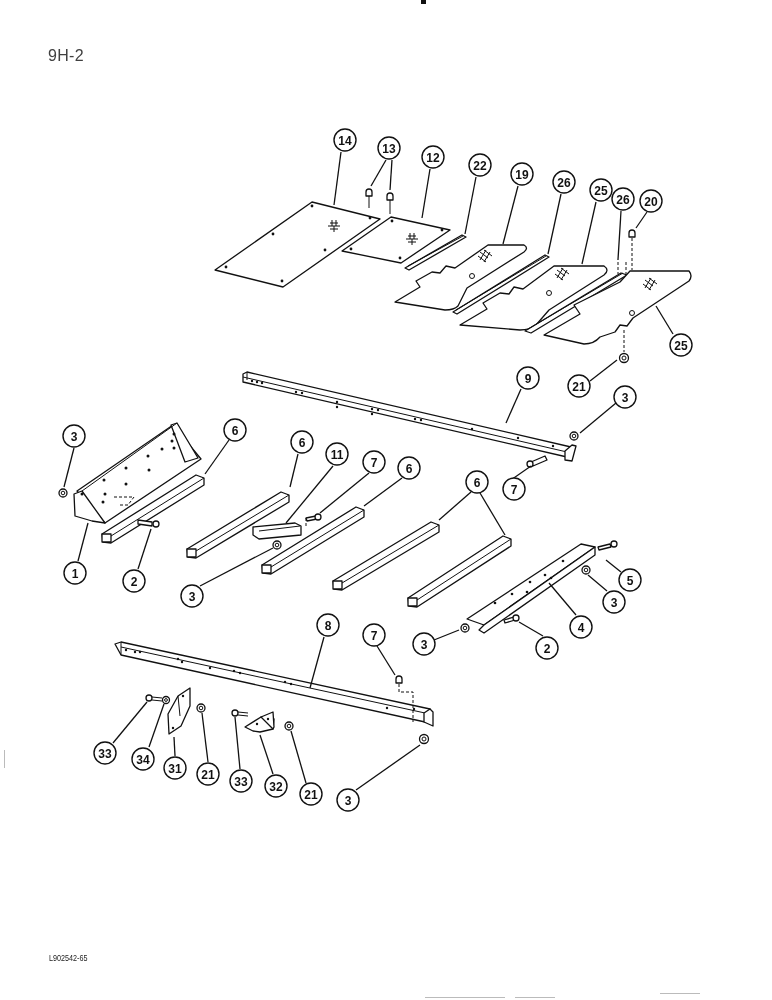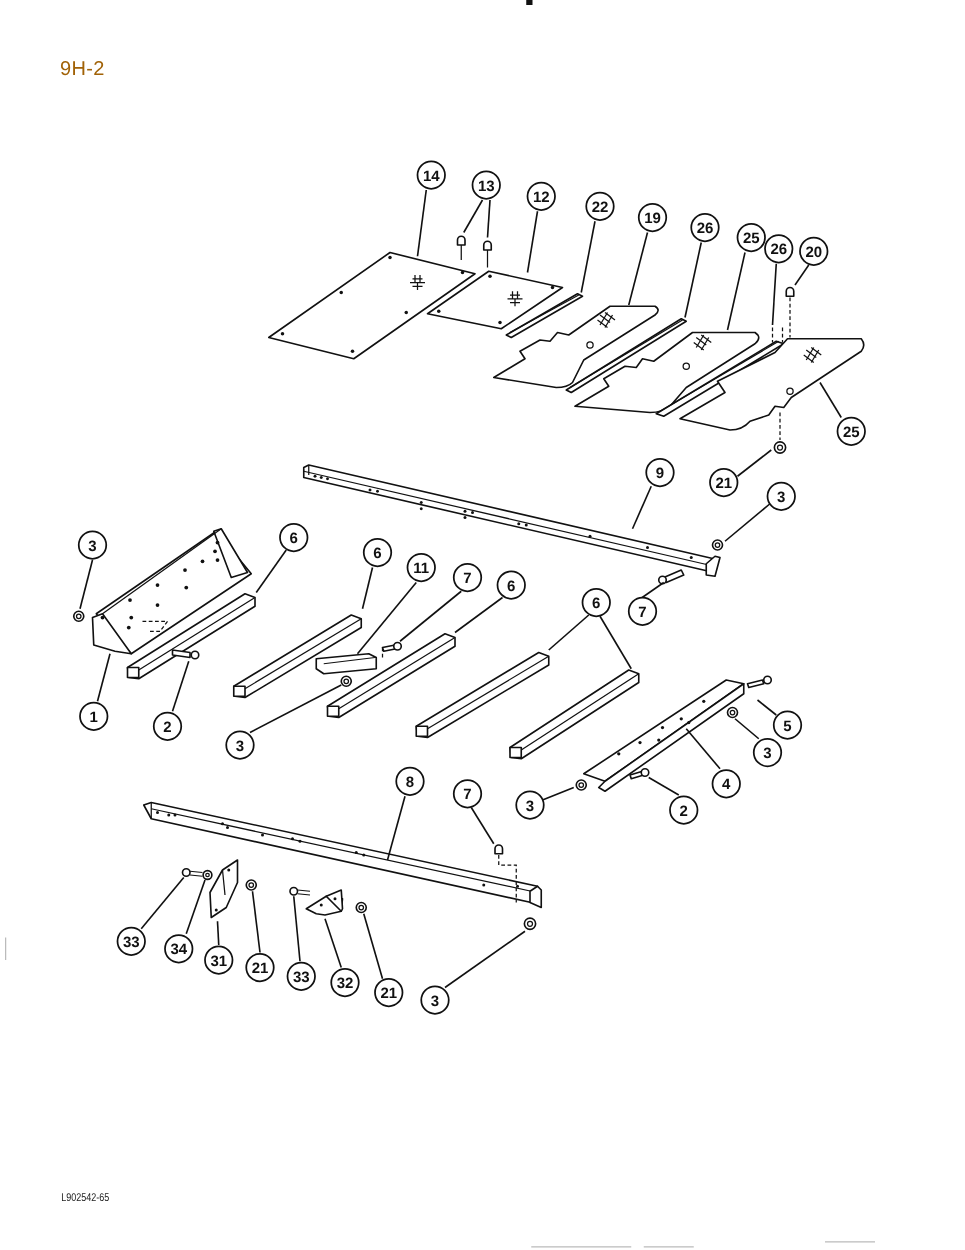--- a/index.html
+++ b/index.html
@@ -1,17 +1,17 @@
 <!DOCTYPE html>
 <html><head>
 <meta charset="utf-8">
 <style>
   html, body { margin:0; padding:0; background:#ffffff; }
   body { width:772px; height:1000px; position:relative; overflow:hidden; font-family:"Liberation Sans", sans-serif; color:#111; }
-  .page-id { position:absolute; left:48px; top:47px; font-size:16px; font-family:"Liberation Sans", sans-serif; color:#a16207; letter-spacing:0.3px; }
+  .page-id { position:absolute; left:48px; top:47px; font-size:16px; font-family:"Liberation Sans", sans-serif; color:#404040; letter-spacing:0.3px; }
   .fig-id { position:absolute; left:49px; top:953px; font-size:9px; font-family:"Liberation Sans Narrow","Liberation Sans", sans-serif; color:#222; transform:scaleX(0.8); transform-origin:left; }
   .top-mark { position:absolute; left:421px; top:0; width:5px; height:4px; background:#111; }
   svg#diagram { position:absolute; left:0; top:0; }
   .part { fill:#fff; stroke:#111; stroke-width:1.3; stroke-linejoin:round; }
   .thin { fill:none; stroke:#111; stroke-width:1; }
   .dash { fill:none; stroke:#111; stroke-width:1; stroke-dasharray:3 2; }
   .leader { fill:none; stroke:#111; stroke-width:1.3; }
   .hole { fill:#111; }
   .callout circle { fill:#fff; stroke:#111; stroke-width:1.4; }
   .callout text { font-family:"Liberation Sans", sans-serif; font-weight:bold; font-size:12px; text-anchor:middle; dominant-baseline:central; fill:#111; }

